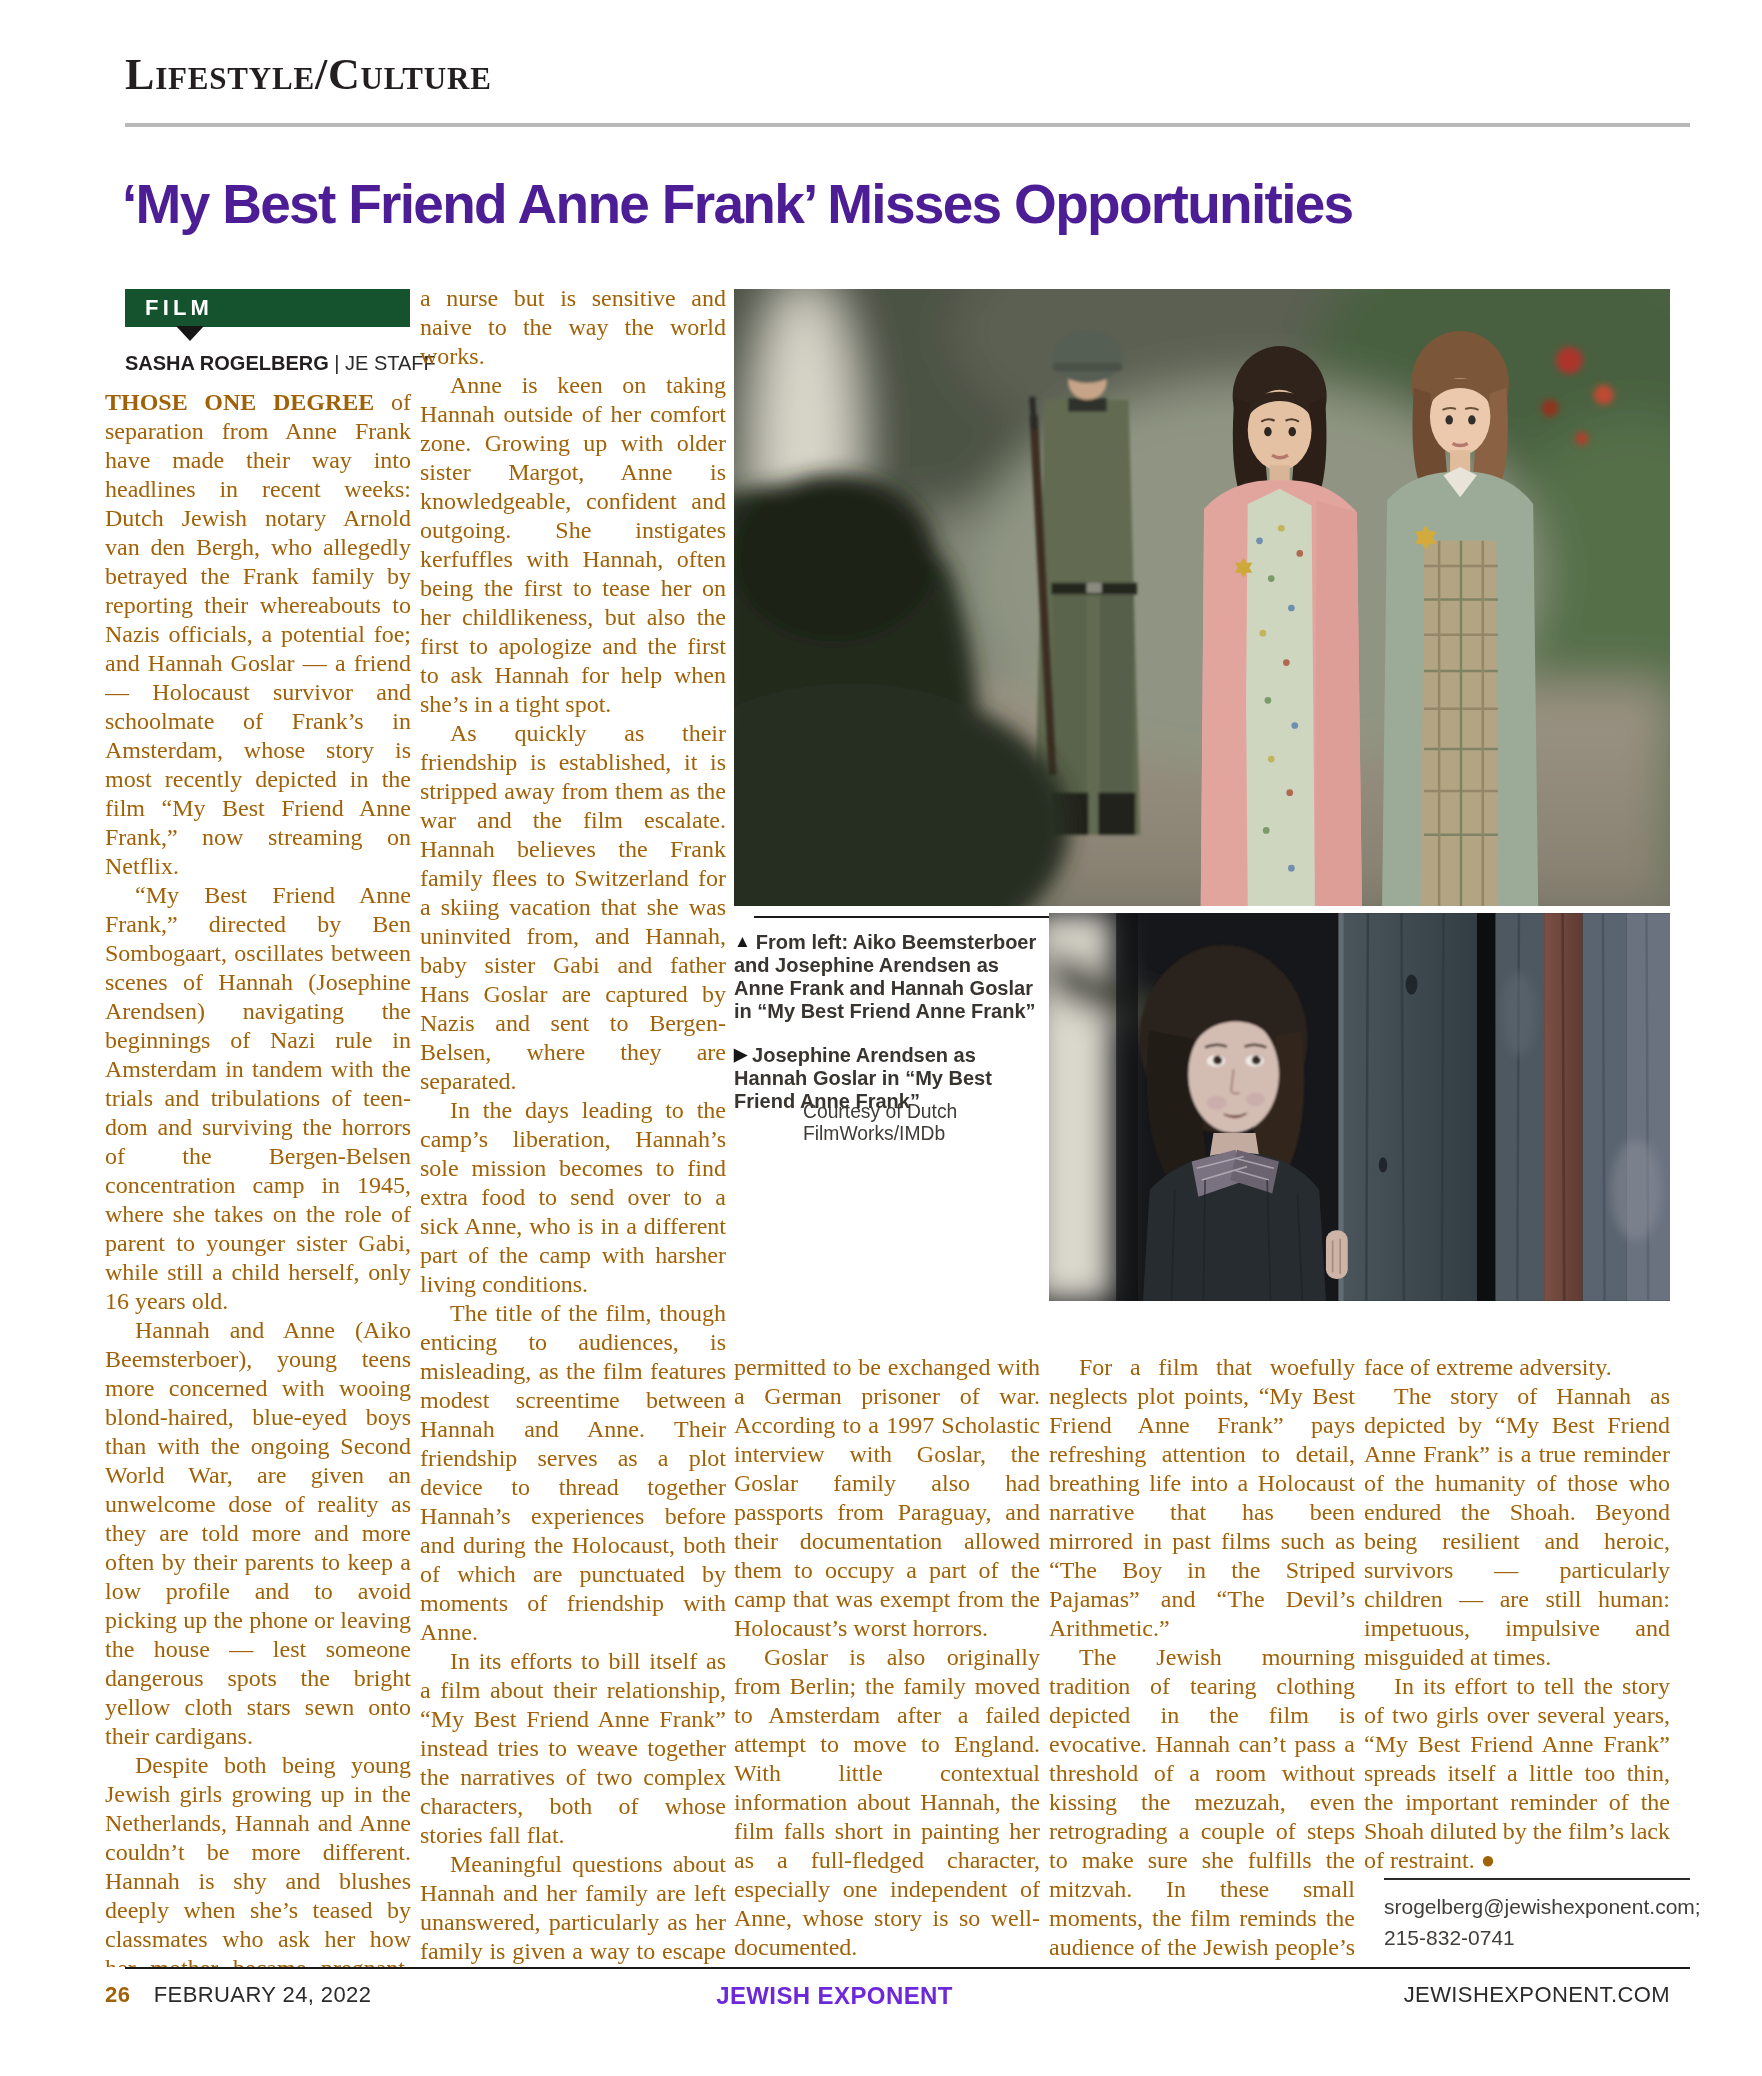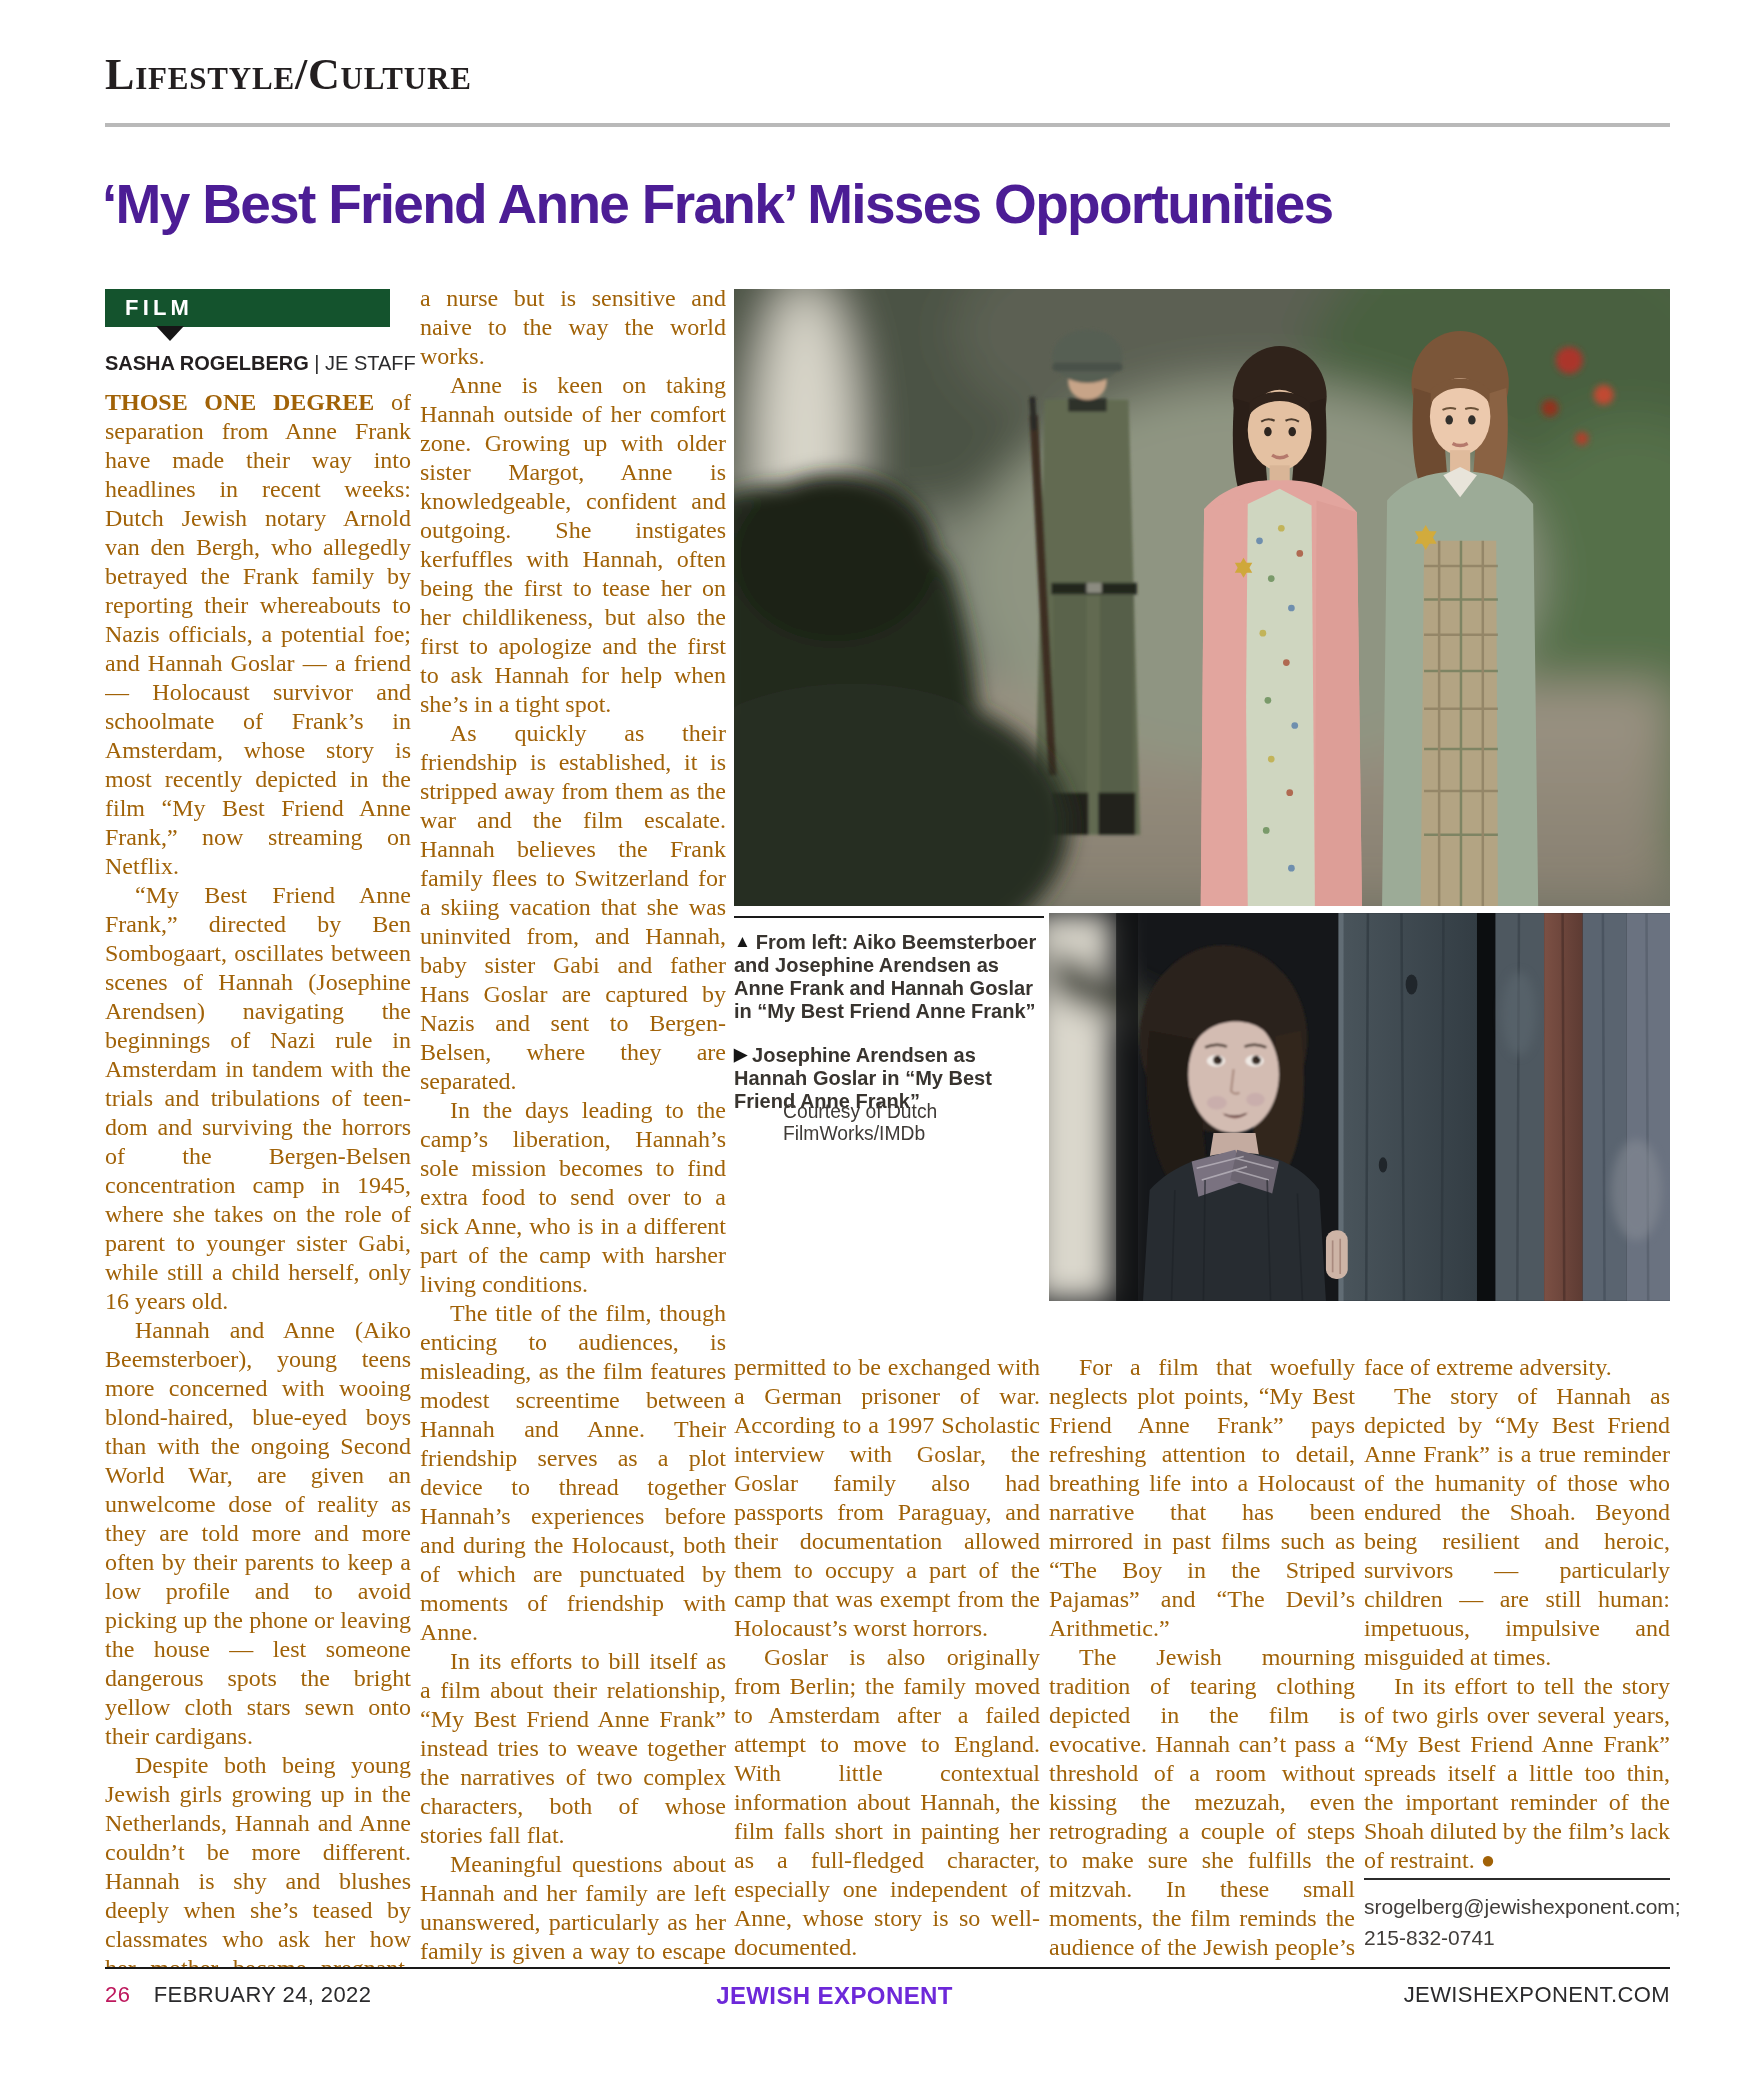--- a/index.html
+++ b/index.html
@@ -1,18 +1,18 @@
 <!DOCTYPE html>
 <html style="font-size:13.4px"><head>
 <meta charset="utf-8">
 <style>
   html,body{margin:0;padding:0;background:#ffffff;}
   body{width:1762px;height:2077px;position:relative;overflow:hidden;
        font-family:"Liberation Serif",serif;color:#1d1d1f;}
-  .abs{position:absolute;}
+  .abs{position:absolute;margin-left:20px;}
 
   
   #section-header{left:105px;top:49px;font-family:"Liberation Serif",serif;
     font-weight:700;font-size:44px;font-variant:small-caps;letter-spacing:0.8px;color:#231f20;}
   #section-rule{left:105px;top:123px;width:1565px;height:4.2px;background:#b9b9b9;}
   #headline{left:102px;top:172px;width:1573px;font-family:"Liberation Sans",sans-serif;
     font-weight:700;font-size:55px;letter-spacing:-1.7px;color:#4c1d95;white-space:nowrap;}
 
   
   #film-tag{left:105px;top:289px;width:265px;height:38px;background:#14532d;color:#ffffff;
@@ -52,21 +52,21 @@
 
   
   #contact-rule{left:1364px;top:1878px;width:306px;height:1.7px;background:#2b2b2b;}
   #author-contact{left:1364px;top:1891px;width:319px;font-family:"Liberation Sans",sans-serif;
     font-size:21px;line-height:31px;color:#413d3a;}
 
   
   #footer-rule{left:105px;top:1967px;width:1565px;height:1.7px;background:#191919;}
   .footer-text{position:absolute;top:1982px;font-family:"Liberation Sans",sans-serif;font-size:22px;color:#2a2a2c;}
   #footer-left{left:105px;letter-spacing:0.4px;}
-  #footer-left .pagenum{font-weight:400;margin-right:23.5px;color:#be185d;}
+  #footer-left .pagenum{font-weight:700;margin-right:23.5px;color:#a16207;}
   #footer-center{left:0;width:1669px;text-align:center;font-weight:700;font-size:24px;letter-spacing:0.4px;color:#6d28d9;}
   #footer-right{right:92px;letter-spacing:0.4px;}
 </style>
 </head>
 <body>
 
 <div class="abs" id="section-header">Lifestyle/Culture</div>
 <div class="abs" id="section-rule"></div>
 <div class="abs" id="headline">‘My Best Friend Anne Frank’ Misses Opportunities</div>
 

